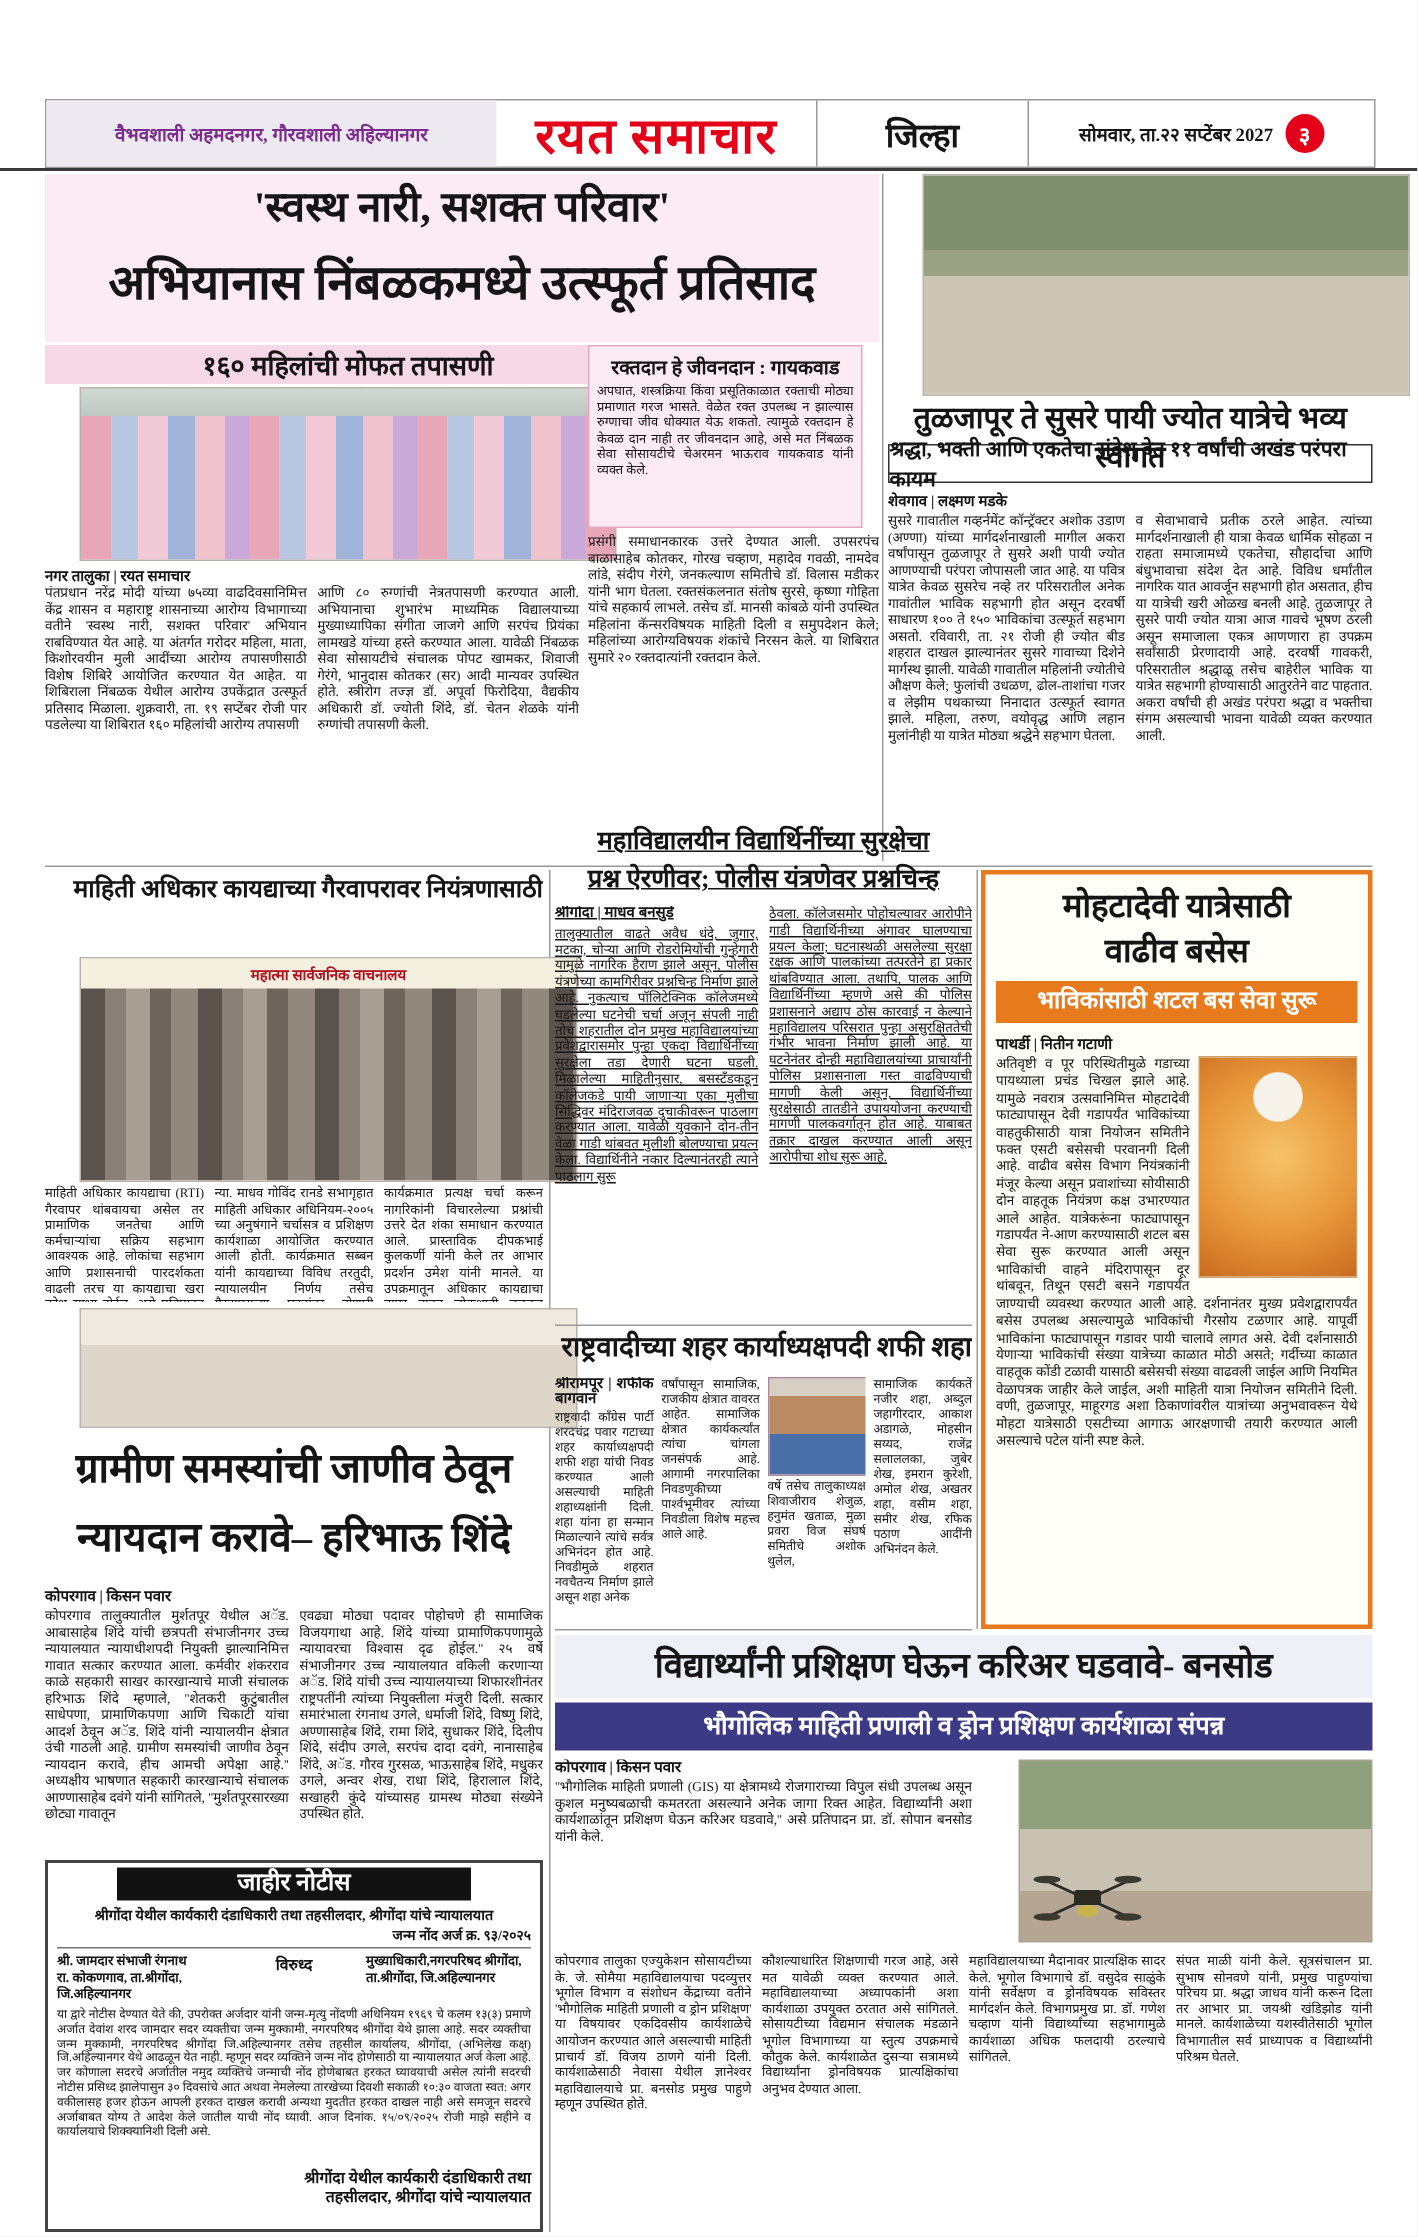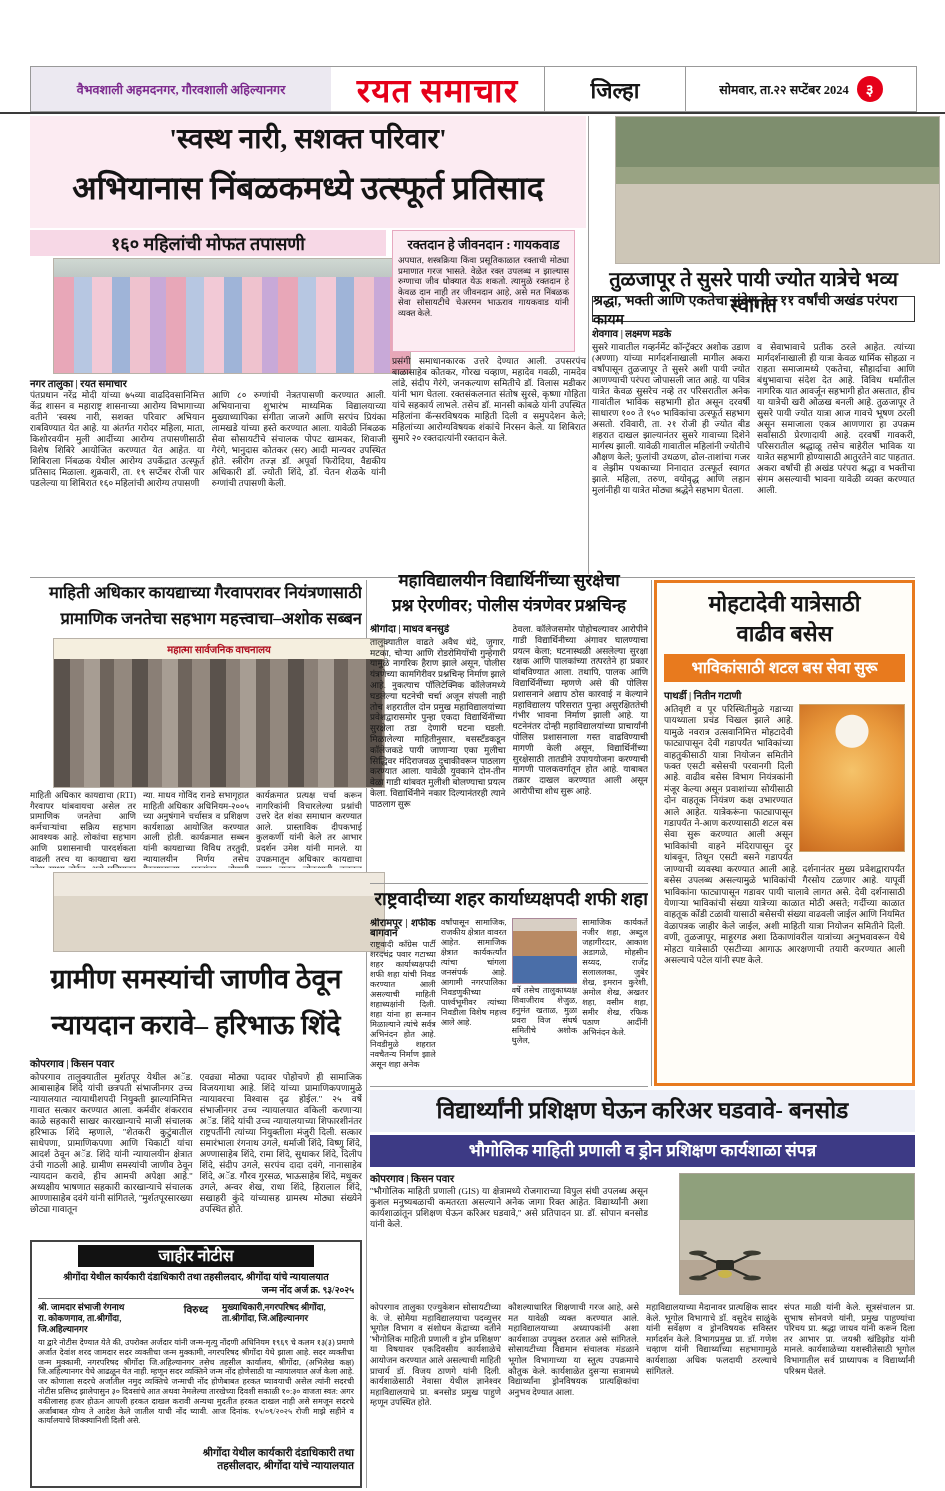--- a/index.html
+++ b/index.html
@@ -23,21 +23,21 @@
   .smalltxt{font-size:9px;line-height:11px;text-align:justify;overflow:hidden;}
   .vline{position:absolute;width:1px;background:#9a9a9a;}
   .hline{position:absolute;height:1px;background:#9a9a9a;}
   .photo{position:relative;border:1px solid #b9b2a8;overflow:hidden;margin-left:23px;}
   
   .tl{position:absolute;left:30px;top:116px;width:556px;height:458px;}
   .tl-head{position:absolute;left:0;top:0;width:556px;height:112px;background:#fcebf2;text-align:center;}
   .tl-head .l1{font-size:28px;line-height:46px;font-weight:800;}
   .tl-head .l2{font-size:32px;line-height:52px;font-weight:800;}
   .tl-band{position:absolute;left:0;top:114px;width:356px;height:26px;background:#f7d8e6;
-           display:flex;align-items:center;justify-content:center;font-weight:800;font-size:18px;}
+           display:flex;align-items:center;justify-content:center;font-weight:800;font-size:18px;padding-left:24px;}
   .tl-photo{position:absolute;left:0;top:142px;width:356px;height:114px;
      background:linear-gradient(180deg,#cfd8d2 0%,#bfc7c4 16%,rgba(0,0,0,0) 16%),
      repeating-linear-gradient(90deg,#e8a7b8 0 20px,#b7c7e2 20px 38px,#f2c9d6 38px 58px,#9fb4d8 58px 76px,#efc2ce 76px 96px,#c8a9d8 96px 112px);}
   .rakt{position:absolute;left:362px;top:114px;width:183px;height:122px;background:#fcebf2;
         border:1px solid #e7a9c0;padding:4px 5px;box-sizing:border-box;}
   .rakt-title{font-weight:800;font-size:13px;text-align:center;margin-bottom:2px;}
   .rakt-body{font-size:8.6px;line-height:10.6px;text-align:justify;overflow:hidden;height:88px;}
   .rakt-cont{position:absolute;left:362px;top:240px;width:194px;height:218px;}
   .tl-byline{position:absolute;left:0;top:260px;width:356px;}
   .tl-cols{position:absolute;left:0;top:274px;width:356px;height:184px;}
@@ -75,27 +75,27 @@
   .gr-head{font-weight:800;font-size:27px;line-height:46px;text-align:center;height:96px;overflow:hidden;}
   .gr-byline{margin-top:4px;}
   .gr-cols{height:160px;margin-top:2px;}
   
   .notice{position:absolute;left:30px;top:1240px;width:332px;height:248px;border:2px solid #444;
           box-sizing:border-box;padding:3px 6px;}
   .nt-title{background:#121212;color:#fff;text-align:center;font-weight:800;font-size:16px;
             height:22px;line-height:22px;margin:0 40px;}
   .nt-court{font-weight:800;font-size:9.6px;text-align:center;margin-top:3px;}
   .nt-case{font-weight:700;font-size:9.3px;text-align:right;border-bottom:1px solid #777;padding-bottom:2px;}
-  .nt-parties{display:flex;margin-top:3px;font-size:8.8px;font-weight:700;}
+  .nt-parties{display:flex;margin-top:3px;font-size:8.8px;font-weight:700;gap:22px;}
   .nt-parties .p{flex:1;line-height:11px;}
   .nt-vs{flex:0 0 52px;text-align:center;font-weight:800;font-size:10.5px;}
   .nt-body{font-size:8px;line-height:9.8px;text-align:justify;margin-top:3px;height:108px;overflow:hidden;}
   .nt-sign{font-weight:800;font-size:10.5px;text-align:right;line-height:13px;}
   
-  .clg{position:absolute;left:370px;top:568px;width:278px;height:300px;}
+  .clg{position:absolute;left:370px;top:548px;width:278px;height:300px;text-decoration:underline;}
   .clg-head{font-weight:800;font-size:17px;line-height:25px;text-align:center;height:52px;overflow:hidden;}
   .clg-cols{height:242px;margin-top:4px;}
   .clg-cols>div{font-size:8.8px;line-height:10.8px;}
   
   .ncp{position:absolute;left:370px;top:886px;width:278px;height:196px;}
   .ncp-head{font-weight:800;font-size:18.5px;line-height:26px;text-align:right;height:28px;overflow:hidden;}
   .ncp-grid{display:flex;gap:5px;margin-top:4px;height:160px;}
   .ncp-grid>div{flex:1;font-size:8.2px;line-height:10px;text-align:justify;overflow:hidden;}
   .ncp-photo{width:100%;height:64px;border:1px solid #a89;margin-bottom:2px;
      background:linear-gradient(180deg,#d8cfc4 0 18%,#b98a63 18% 58%,#4a6ea8 58% 100%);}
@@ -127,21 +127,21 @@
 </head>
 <body>
 
 <div class="page">
 
   <div class="hdr">
     <div class="tagline">वैभवशाली अहमदनगर, गौरवशाली अहिल्यानगर</div>
     <div class="masthead">रयत समाचार</div>
     <div class="hsection">जिल्हा</div>
     <div class="hdate">
-      <span>सोमवार, ता.२२ सप्टेंबर 2024</span>
+      <span>सोमवार, ता.२२ सप्टेंबर 2027</span>
       <span class="pbadge">३</span>
     </div>
   </div>
   <div class="hdr-rule"></div>
 
   <div class="tl">
     <div class="tl-head">
       <div class="l1">'स्वस्थ नारी, सशक्त परिवार'</div>
       <div class="l2">अभियानास निंबळकमध्ये उत्स्फूर्त प्रतिसाद</div>
     </div>
@@ -172,21 +172,20 @@
     </div>
   </div>
 
   <div class="hline" style="left:30px;top:577px;width:885px;"></div>
   <div class="vline" style="left:366px;top:580px;height:908px;"></div>
   <div class="vline" style="left:651px;top:580px;height:506px;"></div>
 
   <div class="rti">
     <div class="rti-head">
       <div>माहिती अधिकार कायद्याच्या गैरवापरावर नियंत्रणासाठी</div>
-      <div>प्रामाणिक जनतेचा सहभाग महत्त्वाचा–अशोक सब्बन</div>
     </div>
     <div class="rti-photo photo">
       <div class="rti-banner">महात्मा सार्वजनिक वाचनालय</div>
       <div class="rti-people"></div>
     </div>
     <div class="rti-cols cols">
       <div>माहिती अधिकार कायद्याचा (RTI) गैरवापर थांबवायचा असेल तर प्रामाणिक जनतेचा आणि कर्मचाऱ्यांचा सक्रिय सहभाग आवश्यक आहे. लोकांचा सहभाग आणि प्रशासनाची पारदर्शकता वाढली तरच या कायद्याचा खरा उद्देश साध्य होईल, असे प्रतिपादन भारतीय जनसंसद चे प्रमुख अशोक सब्बन यांनी केले. शेवगाव येथील</div>
       <div>न्या. माधव गोविंद रानडे सभागृहात माहिती अधिकार अधिनियम-२००५ च्या अनुषंगाने चर्चासत्र व प्रशिक्षण कार्यशाळा आयोजित करण्यात आली होती. कार्यक्रमात सब्बन यांनी कायद्याच्या विविध तरतुदी, न्यायालयीन निर्णय तसेच गैरवापराच्या घटनांवर होणारी कायदेशीर कारवाई याबाबत मार्गदर्शन केले.</div>
       <div>कार्यक्रमात प्रत्यक्ष चर्चा करून नागरिकांनी विचारलेल्या प्रश्नांची उत्तरे देत शंका समाधान करण्यात आले. प्रास्ताविक दीपकभाई कुलकर्णी यांनी केले तर आभार प्रदर्शन उमेश यांनी मानले. या उपक्रमातून अधिकार कायद्याचा वापर वाढून लोकशाही बळकट होईल, अशी भावना व्यक्त केली.</div>
     </div>

